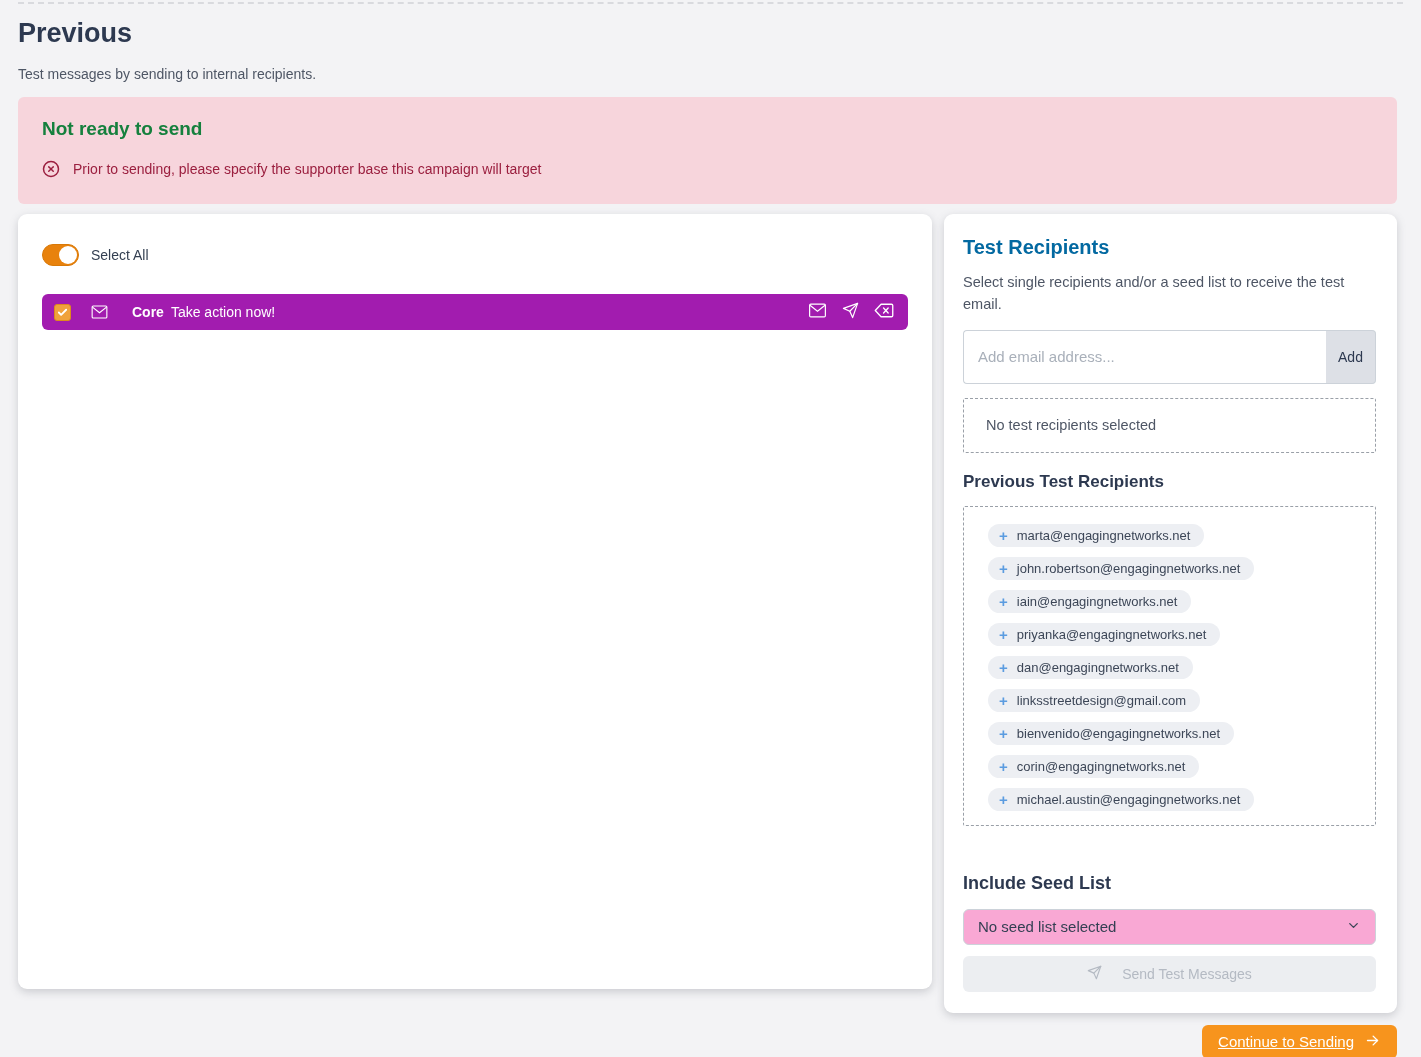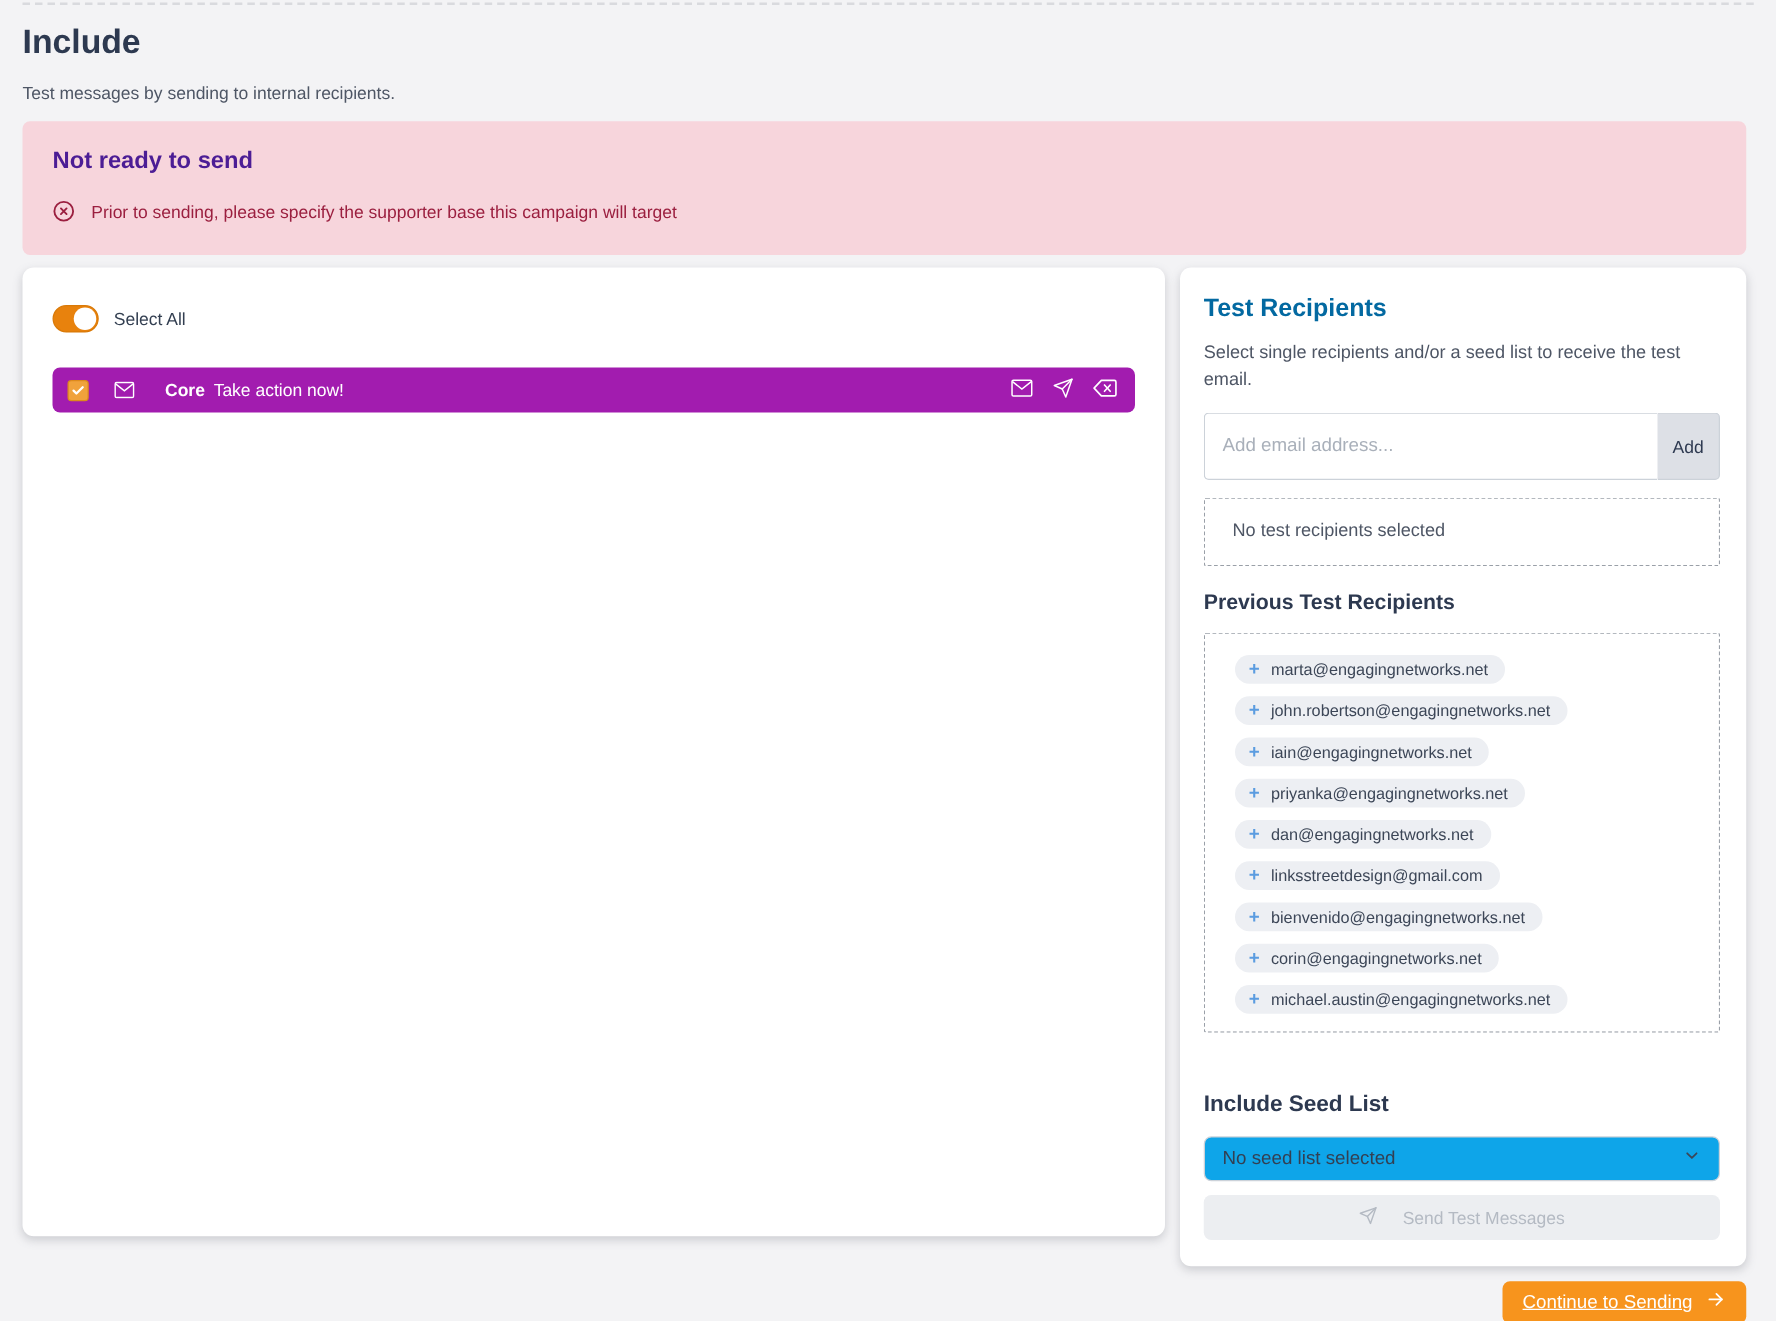--- a/index.html
+++ b/index.html
@@ -32,21 +32,21 @@
   
   .alert {
     margin-top: 15px;
     background: #f7d5dc;
     border-radius: 6px;
     padding: 21px 24px 26px 24px;
   }
   .alert-title {
     font-size: 19px;
     font-weight: 700;
-    color: #4c1d95;
+    color: #15803d;
   }
   .alert-row {
     display: flex;
     align-items: center;
     gap: 13px;
     margin-top: 20px;
     color: #9b1f3f;
   }
   .alert-row svg { flex: 0 0 auto; display: block; }
   .alert-message { font-size: 14px; color: #9b1f3f; }
@@ -232,21 +232,21 @@
     height: 36px;
     border: 1px solid #ccd2d9;
     border-radius: 6px;
     display: flex;
     align-items: center;
     justify-content: space-between;
     padding: 0 14px;
     font-size: 15px;
     color: #333f52;
     cursor: pointer;
-    background: #0ea5e9;
+    background: #f9a8d4;
   }
   .send-test-btn {
     margin-top: 11px;
     width: 100%;
     height: 36px;
     background: #eceef1;
     border: none;
     border-radius: 6px;
     display: flex;
     align-items: center;
@@ -280,21 +280,21 @@
   }
 </style>
 </head>
 <body>
 
 <div class="top-rule"></div>
 
 <div class="page">
 
   <header>
-    <h1 class="page-title">Include</h1>
+    <h1 class="page-title">Previous</h1>
     <p class="page-subtitle">Test messages by sending to internal recipients.</p>
   </header>
 
   <div class="alert">
     <div class="alert-title">Not ready to send</div>
     <div class="alert-row">
       <span>
         <svg width="18" height="18" viewBox="0 0 24 24" fill="none" stroke="#9b1f3f" stroke-width="2" stroke-linecap="round">
           <circle cx="12" cy="12" r="10"></circle>
           <line x1="15" y1="9" x2="9" y2="15"></line>

